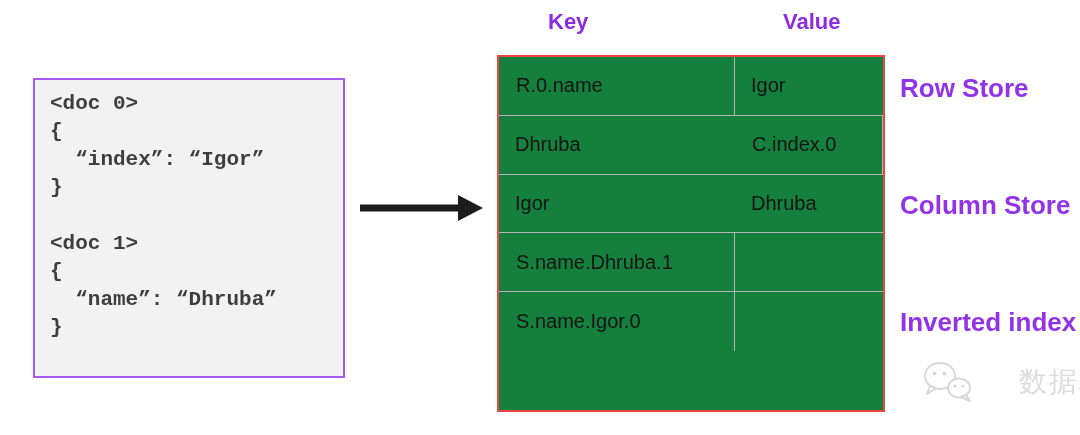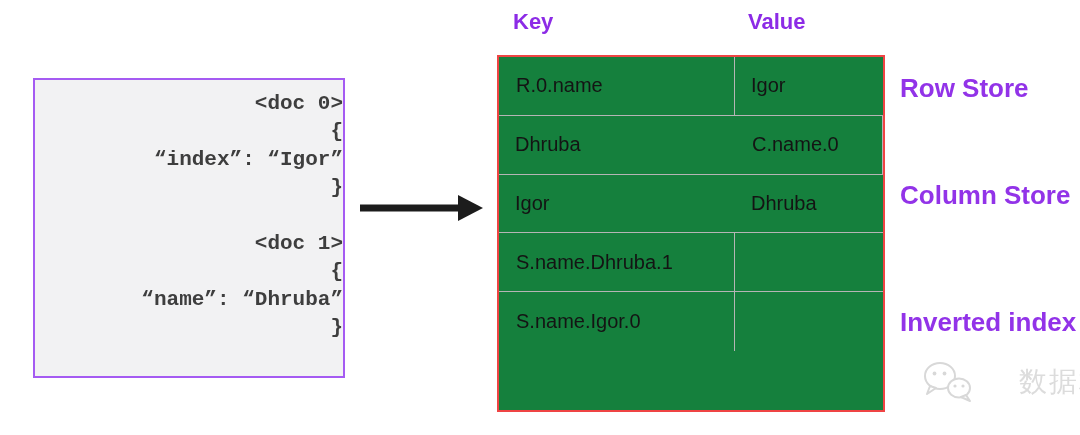--- a/index.html
+++ b/index.html
@@ -2,34 +2,34 @@
 <html><head>
 <meta charset="utf-8">
 <style>
   * { margin: 0; padding: 0; box-sizing: border-box; }
   html, body { width: 1080px; height: 435px; background: #ffffff; overflow: hidden; }
   body { position: relative; font-family: "Liberation Sans", sans-serif; }
 
   
   .code-box {
     position: absolute; left: 33px; top: 78px; width: 312px; height: 300px;
-    background: #F2F2F3; border: 2px solid #A55BF2; text-align: right;
+    background: #F2F2F3; border: 2px solid #A55BF2;
   }
   .code-lines { padding: 10px 0 0 15px; }
   .code-line {
     height: 28px; line-height: 28px; white-space: pre;
     font-family: "Liberation Mono", monospace; font-weight: 700;
     font-size: 21px; color: #3E3E3E;
   }
 
   
   .arrow-wrap { position: absolute; left: 356px; top: 193px; width: 130px; height: 30px; }
 
   
-  .kv-header { position: absolute; top: 9px; font-weight: 700; font-size: 22px; color: #8C2BE6; }
+  .kv-header { position: absolute; top: 9px; font-weight: 700; font-size: 22px; color: #8C2BE6; margin-left: 35px; }
   .kv-header.key { left: 513px; }
   .kv-header.value { left: 748px; }
 
   
   .kv-table {
     position: absolute; left: 497px; top: 55px; width: 388px; height: 357px;
     background: #15803d; border: 2px solid #ef4444;
     display: grid; grid-template-columns: 236px 1fr; grid-template-rows: repeat(6, 1fr);
   }
   .cell {
@@ -40,21 +40,21 @@
   .cell.key { padding-left: 17px; border-right: 1px solid #B5B5B5; }
   .cell.value { padding-left: 16px; }
   .cell.last { border-bottom: none; }
 
   
   .store-label {
     position: absolute; left: 900px;
     font-weight: 700; font-size: 26px; color: #9233E8; white-space: nowrap;
   }
   .store-label.row { top: 73px; }
-  .store-label.column { top: 180px; }
+  .store-label.column { top: 190px; }
   .store-label.inverted { top: 307px; }
 
   
   .watermark {
     position: absolute; left: 919px; top: 357px; display: flex; align-items: center; gap: 38px;
   }
   .watermark-text {
     font-size: 28px; color: #DCDCDC; letter-spacing: 2px;
     text-shadow: 0 1px 0 #ffffff; white-space: nowrap;
   }
@@ -84,21 +84,21 @@
   </svg>
 </div>
 
 <div class="kv-header key">Key</div>
 <div class="kv-header value">Value</div>
 
 <div class="kv-table">
   <div class="cell key">R.0.name</div>
   <div class="cell value">Igor</div>
   <div class="cell value">Dhruba</div>
-  <div class="cell key">C.name.0</div>
+  <div class="cell key">C.index.0</div>
   <div class="cell value">Igor</div>
   <div class="cell value">Dhruba</div>
   <div class="cell key">S.name.Dhruba.1</div>
   <div class="cell value"></div>
   <div class="cell key last">S.name.Igor.0</div>
   <div class="cell value last"></div>
 </div>
 
 <div class="store-label row">Row Store</div>
 <div class="store-label column">Column Store</div>

